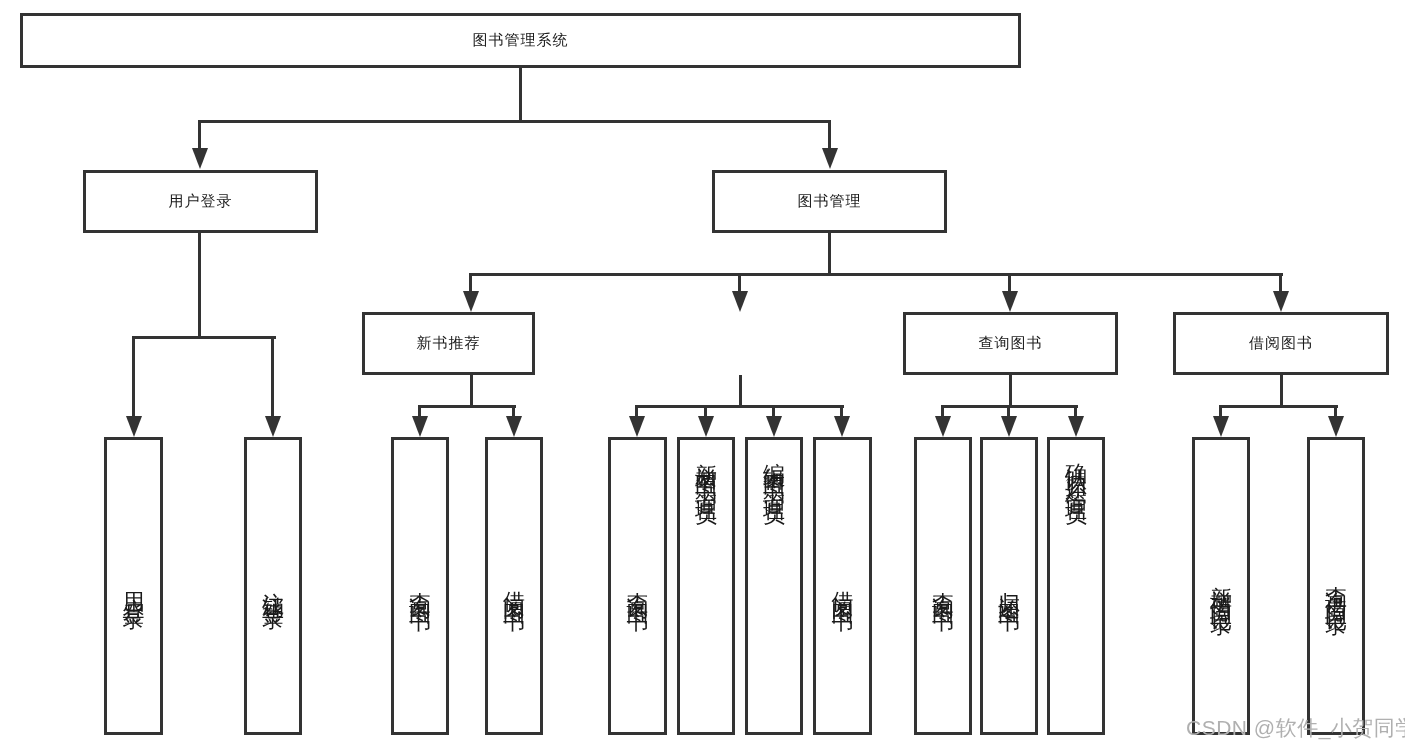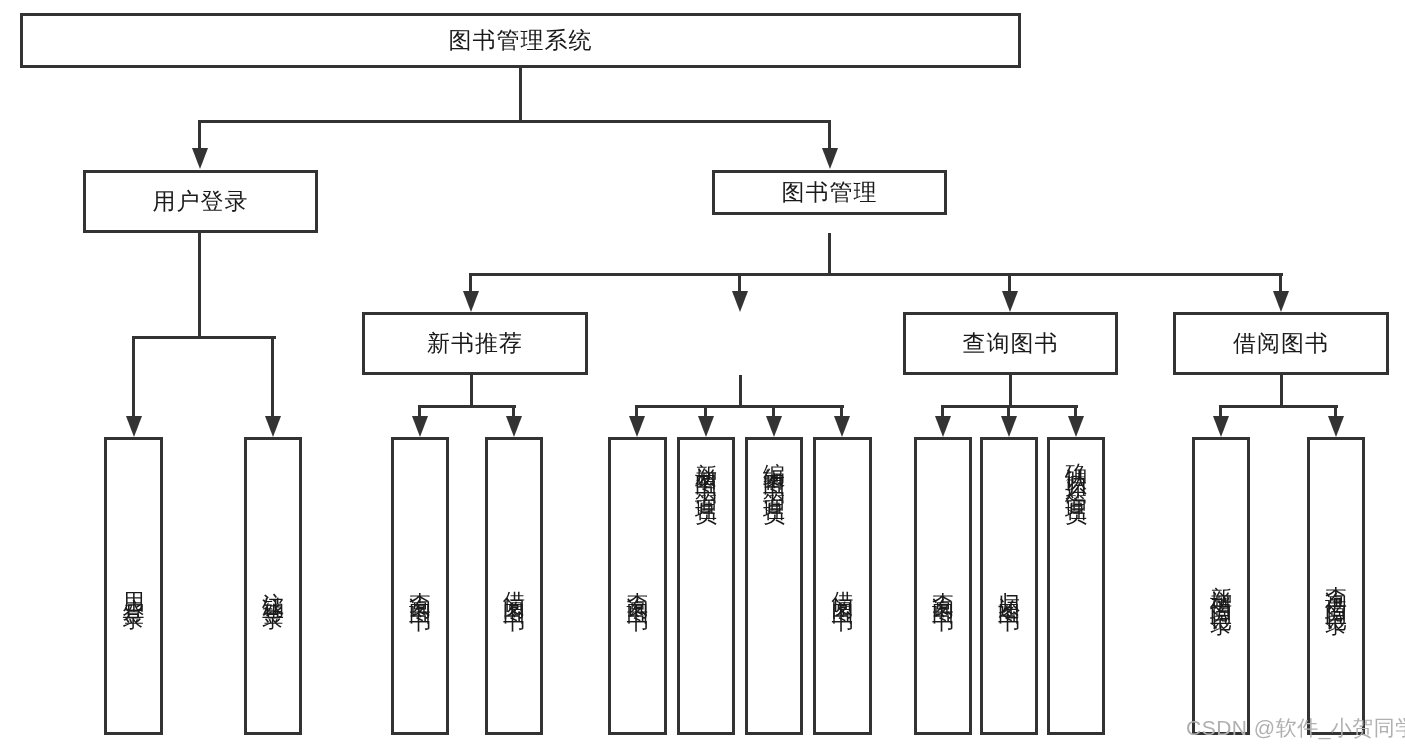--- a/index.html
+++ b/index.html
@@ -19,21 +19,21 @@
     position:relative;width:1405px;height:747px;background:var(--bg);
   }
   .box{
     position:absolute;
     border:3px solid var(--line);
     background:var(--bg);
     display:flex;align-items:center;justify-content:center;
     z-index:2;
   }
   .htext{
-    font-size:23px;
+    font-size:15px;
     letter-spacing:1px;
     color:var(--text);
     white-space:nowrap;
   }
   .vtext{
     writing-mode:vertical-rl;
     text-orientation:mixed;
     font-size:22px;
     letter-spacing:6px;
     color:var(--text);
@@ -64,25 +64,25 @@
 
 <div id="canvas">
 
   <div class="box" style="left:20px;top:13px;width:1001px;height:55px;">
     <span class="htext">图书管理系统</span>
   </div>
 
   <div class="box" style="left:83px;top:170px;width:235px;height:63px;">
     <span class="htext">用户登录</span>
   </div>
-  <div class="box" style="left:712px;top:170px;width:235px;height:45px;">
+  <div class="box" style="left:712px;top:170px;width:235px;height:63px;">
     <span class="htext">图书管理</span>
   </div>
 
-  <div class="box" style="left:362px;top:312px;width:226px;height:63px;">
+  <div class="box" style="left:362px;top:312px;width:173px;height:63px;">
     <span class="htext">新书推荐</span>
   </div>
   <div class="box" style="left:903px;top:312px;width:215px;height:63px;">
     <span class="htext">查询图书</span>
   </div>
   <div class="box" style="left:1173px;top:312px;width:216px;height:63px;">
     <span class="htext">借阅图书</span>
   </div>
 
   <div class="box leaf" style="left:104px;top:437px;width:59px;height:298px;">

